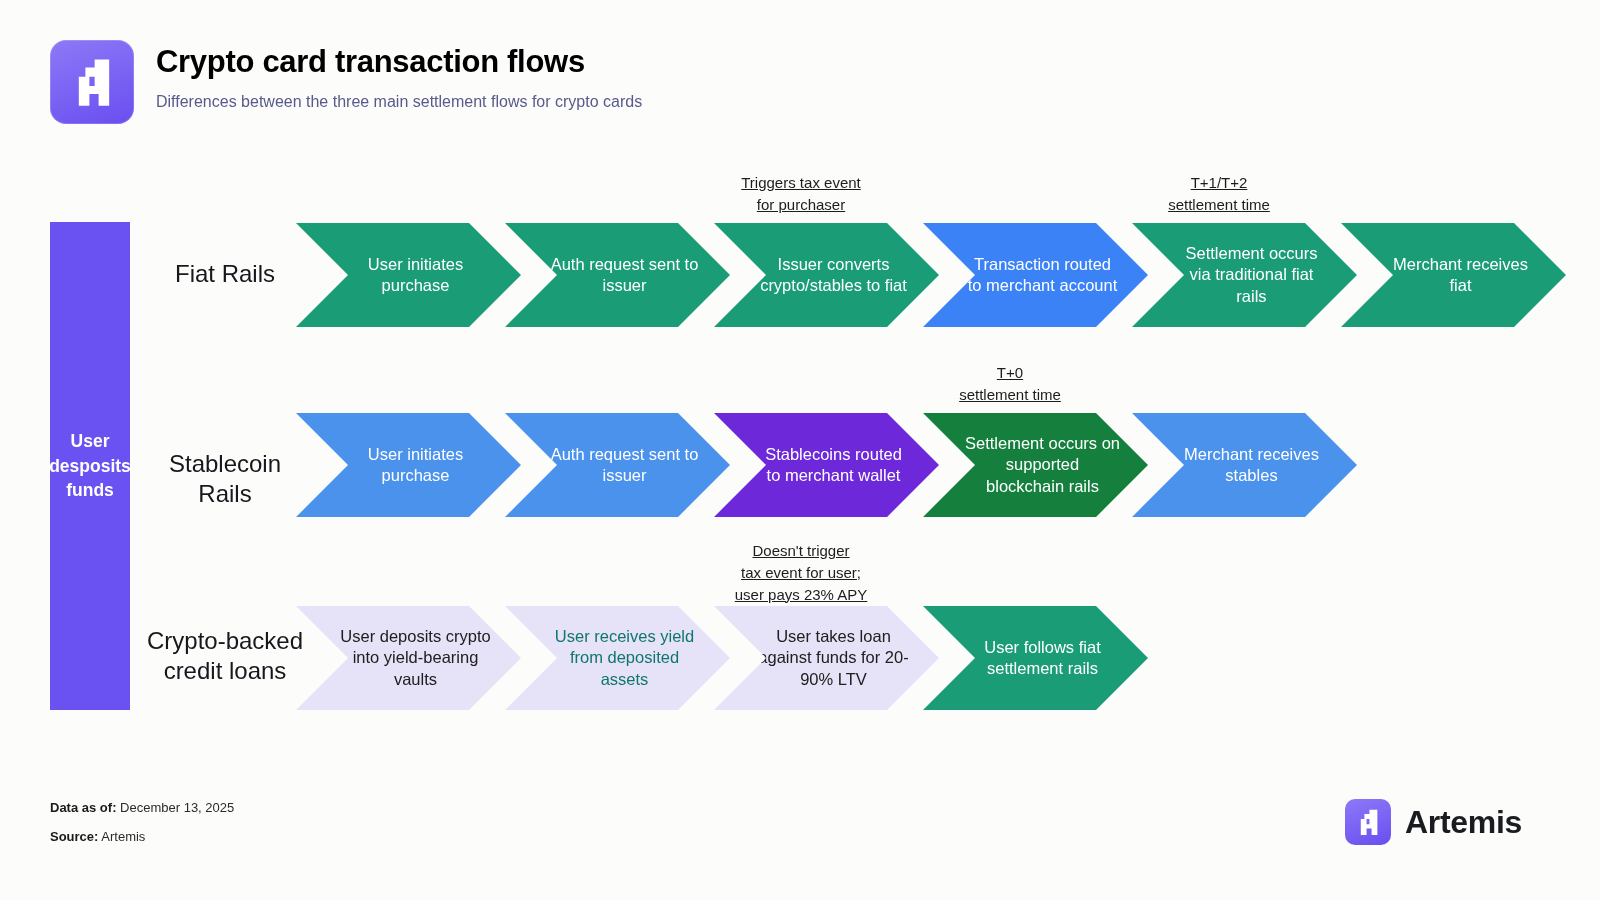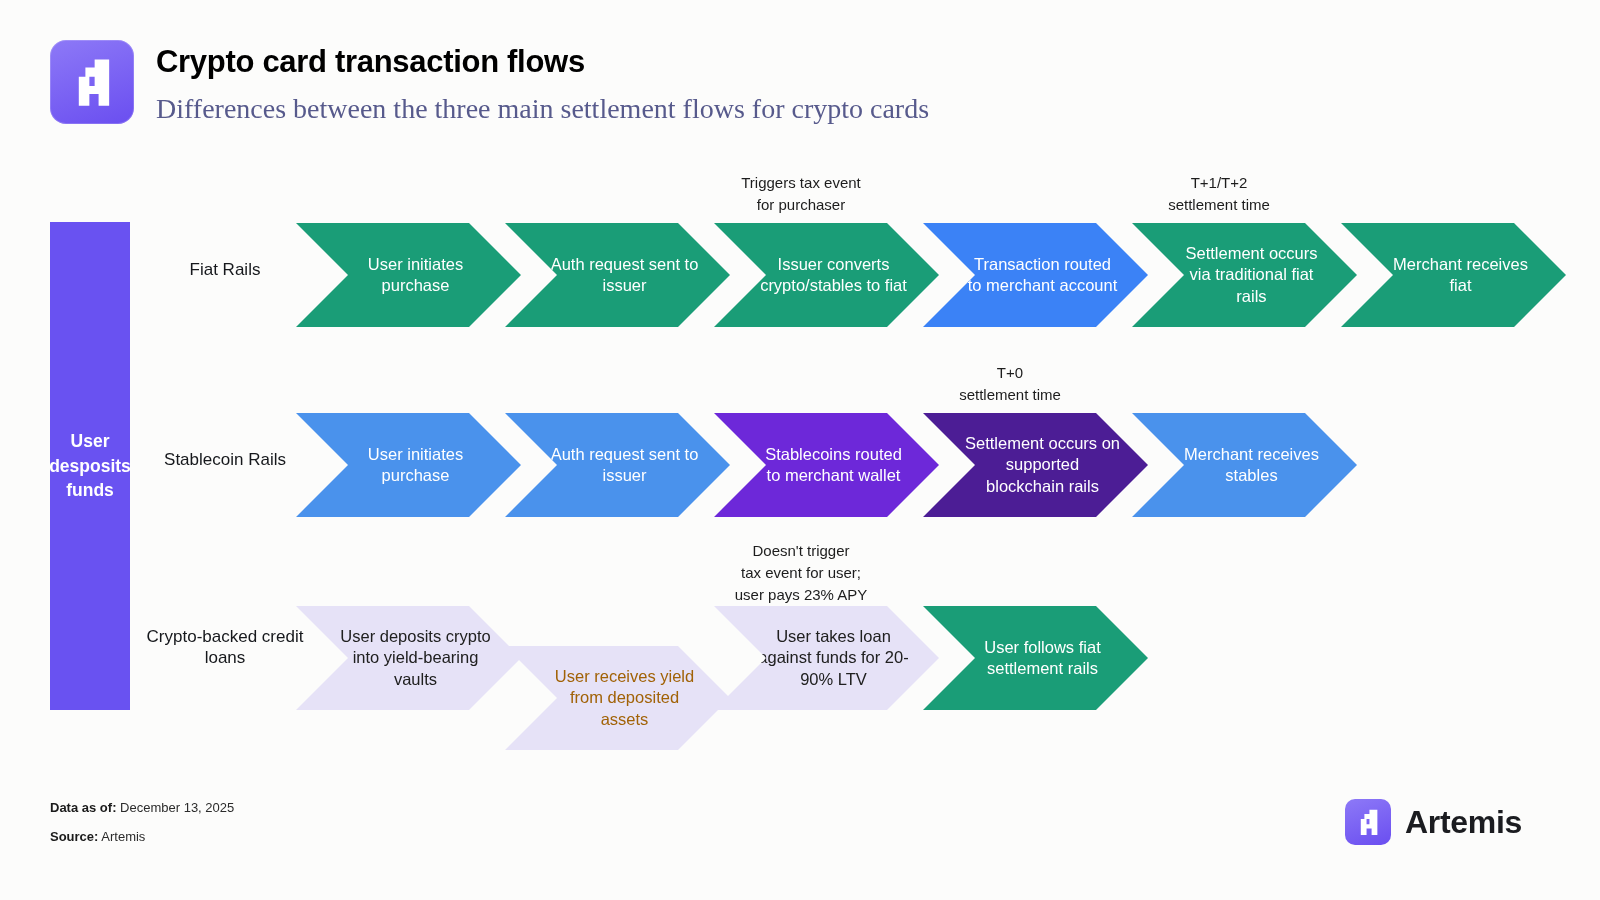--- a/index.html
+++ b/index.html
@@ -17,50 +17,50 @@
     background:linear-gradient(160deg,#8d79f7 0%,#6a4ef0 100%);
     display:flex;align-items:center;justify-content:center;
     box-shadow:inset 0 0 0 1px rgba(255,255,255,.18);
   }
   .logo-big svg{width:66px;height:66px;}
   .title{
     left:156px;top:44px;font-size:31px;font-weight:700;color:#000000;
     letter-spacing:-.3px;
   }
   .subtitle{
-    left:156px;top:93px;font-size:28px;font-weight:400;color:#575A8C;font-family:Liberation Serif, serif;
+    left:156px;top:93px;font-size:16px;font-weight:400;color:#575A8C;
   }
 
   
   .deposit-bar{
     left:50px;top:222px;width:80px;height:488px;
     display:flex;align-items:center;justify-content:center;text-align:center;
     color:#fff;font-size:17.5px;font-weight:700;line-height:1.42;
     white-space:pre-line;
   }
 
   
   .row-label{
     left:140px;width:170px;text-align:center;
-    font-size:17px;color:#16181c;line-height:1.26;
+    font-size:24px;color:#16181c;line-height:1.26;
   }
 
   
   .arrow{
     width:225px;height:104px;box-sizing:border-box;
     clip-path:polygon(0 0,173px 0,225px 52px,173px 104px,0 104px,52px 52px);
     display:flex;align-items:center;justify-content:center;text-align:center;
     padding:0 28px 0 42px;
     font-size:16.5px;line-height:1.3;
   }
 
   
   .annotation{
     width:200px;text-align:center;font-size:15px;line-height:1.45;
-    color:#1d1d1d;white-space:pre-line;
+    color:#1d1d1d;white-space:pre-line;text-decoration:underline;
   }
 
   
   .footer-line{left:50px;font-size:13px;color:#2b2b2b;}
   .footer-line b{color:#1b1b1b;}
   .brand{left:1345px;top:799px;display:flex;align-items:center;}
   .logo-small{
     width:46px;height:46px;border-radius:10px;flex:0 0 auto;
     background:linear-gradient(160deg,#8d79f7 0%,#6a4ef0 100%);
     display:flex;align-items:center;justify-content:center;
@@ -95,28 +95,28 @@
 <div class="abs arrow" style="left: 1341px; top: 223px; background-color: rgb(26, 157, 119); color: rgb(255, 255, 255);">Merchant receives fiat</div>
 
 <div class="abs annotation" style="left:701px;top:172px">Triggers tax event
 for purchaser</div>
 <div class="abs annotation" style="left:1119px;top:172px">T+1/T+2
 settlement time</div>
 
 <div class="abs arrow" style="left: 296px; top: 413px; background-color: rgb(74, 146, 236); color: rgb(255, 255, 255);">User initiates purchase</div>
 <div class="abs arrow" style="left: 505px; top: 413px; background-color: rgb(74, 146, 236); color: rgb(255, 255, 255);">Auth request sent to issuer</div>
 <div class="abs arrow" style="left: 714px; top: 413px; background-color: #6d28d9; color: rgb(255, 255, 255);">Stablecoins routed to merchant wallet</div>
-<div class="abs arrow" style="left: 923px; top: 413px; background-color: #4c1d95; color: rgb(255, 255, 255);">Settlement occurs on supported blockchain rails</div>
+<div class="abs arrow" style="left: 923px; top: 413px; background-color: #15803d; color: rgb(255, 255, 255);">Settlement occurs on supported blockchain rails</div>
 <div class="abs arrow" style="left: 1132px; top: 413px; background-color: rgb(74, 146, 236); color: rgb(255, 255, 255);">Merchant receives stables</div>
 
 <div class="abs annotation" style="left:910px;top:362px">T+0
 settlement time</div>
 
 <div class="abs arrow" style="left: 296px; top: 606px; background-color: rgb(230, 226, 247); color: rgb(32, 32, 32);">User deposits crypto into yield-bearing vaults</div>
-<div class="abs arrow" style="left: 505px; top: 606px; background-color: rgb(230, 226, 247); color: #a16207; margin-top: 40px;">User receives yield from deposited assets</div>
+<div class="abs arrow" style="left: 505px; top: 606px; background-color: rgb(230, 226, 247); color: #0f766e;">User receives yield from deposited assets</div>
 <div class="abs arrow" style="left: 714px; top: 606px; background-color: rgb(230, 226, 247); color: rgb(32, 32, 32);">User takes loan against funds for 20-90% LTV</div>
 <div class="abs arrow" style="left: 923px; top: 606px; background-color: rgb(26, 157, 119); color: rgb(255, 255, 255);">User follows fiat settlement rails</div>
 
 <div class="abs annotation" style="left:701px;top:540px">Doesn't trigger
 tax event for user;
 user pays 23% APY</div>
 
 <div class="abs footer-line" style="top:800px">
   <b>Data as of:</b><span> December 13, 2025</span>
 </div>

